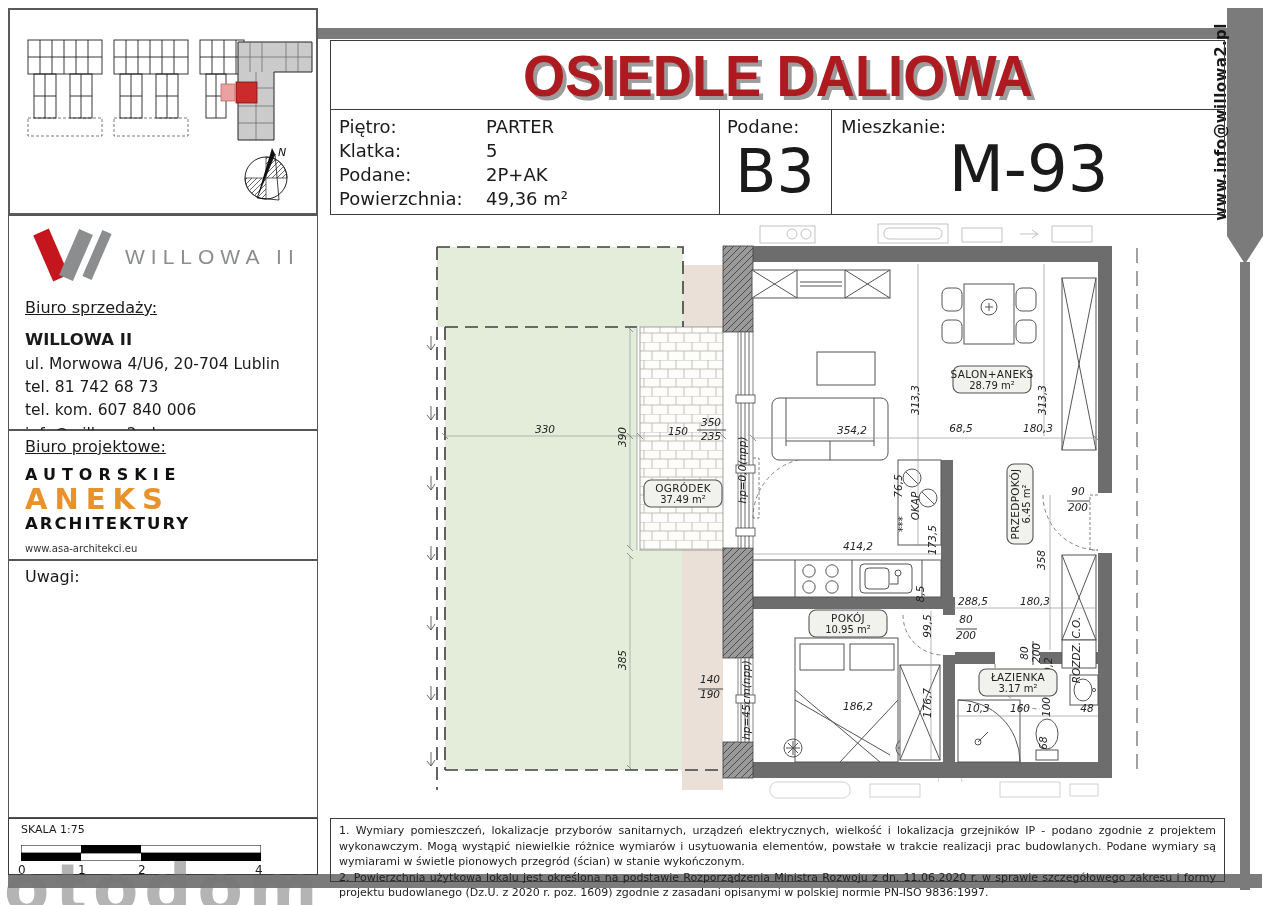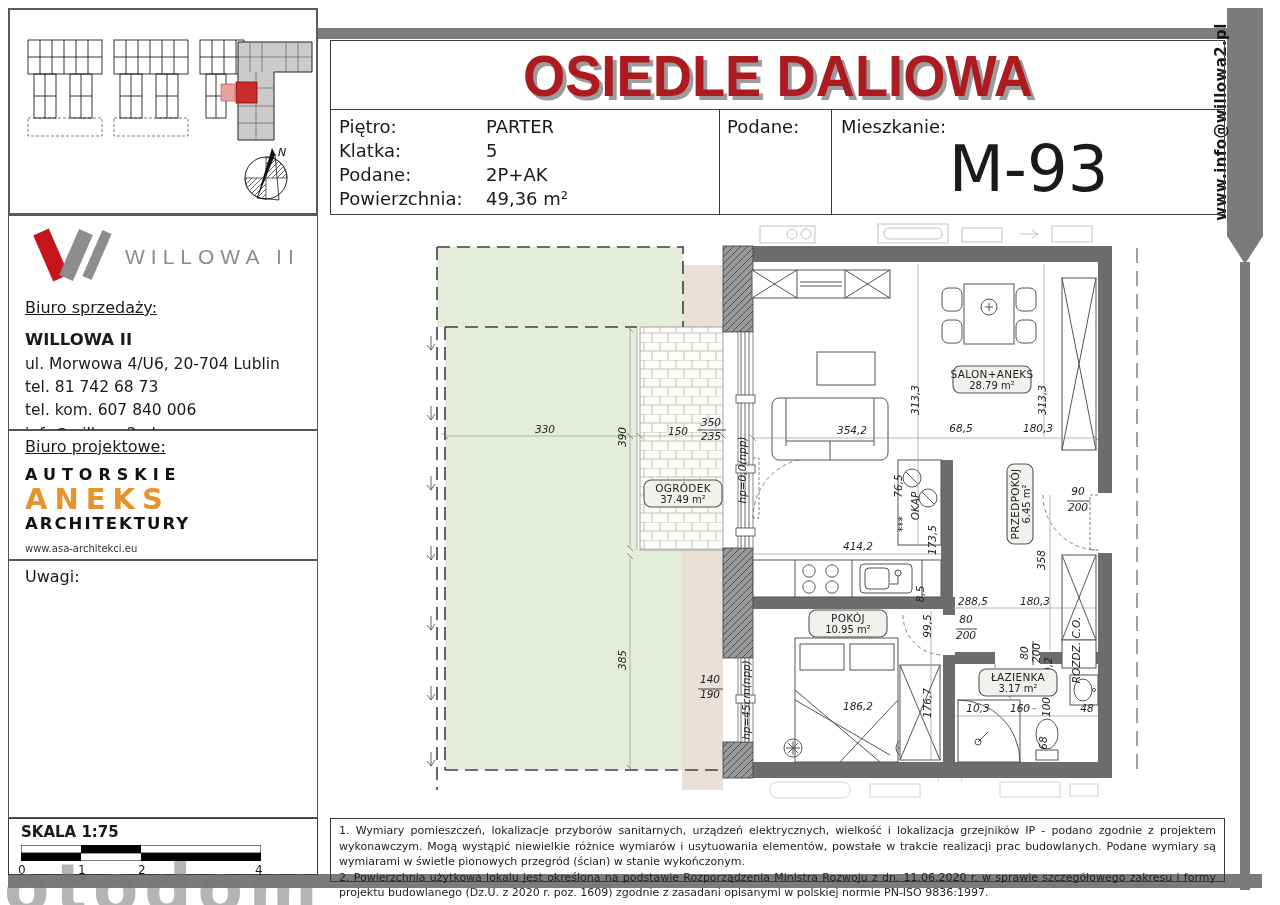--- a/index.html
+++ b/index.html
@@ -44,21 +44,21 @@
   text.dim{font-family:"DejaVu Sans",sans-serif;font-style:italic;font-size:10.5px;fill:#222;}
   text.room-name{font-family:"DejaVu Sans",sans-serif;font-size:10.5px;fill:#222;letter-spacing:.3px;}
   text.room-area{font-family:"DejaVu Sans",sans-serif;font-size:10px;fill:#222;}
   .wall{fill:#6d6d6d;}
   .furn{fill:#fff;stroke:#555;stroke-width:1;}
   .furno{fill:none;stroke:#555;stroke-width:1;}
   .dimline{stroke:#999;stroke-width:.7;}
   .fbar{stroke:#333;stroke-width:.9;}
   
   #scale-box{position:absolute;left:8px;top:818px;width:310px;height:57px;border:1px solid #3c3c3c;box-sizing:border-box;background:#fff;}
-  #scale-label{position:absolute;left:12px;top:4px;font-size:15px;font-weight:bold;}
+  #scale-label{position:absolute;left:12px;top:4px;font-size:11px;}
   .tick{position:absolute;top:44px;font-size:12px;}
 </style>
 </head>
 <body>
 
 <div class="frame" style="left:8px;top:28px;width:1254px;height:11px;"></div>
 <div class="frame" style="left:8px;top:28px;width:12px;height:860px;"></div>
 <div class="frame" style="left:8px;top:874px;width:1254px;height:14px;"></div>
 
 <svg class="abs" style="left:1196px;top:8px;" width="70" height="882" viewBox="0 0 70 882">
@@ -180,20 +180,21 @@
     <div class="inf-value" style="top:6px;">PARTER</div>
     <div class="inf-label" style="top:30px;">Klatka:</div>
     <div class="inf-value" style="top:30px;">5</div>
     <div class="inf-label" style="top:54px;">Podane:</div>
     <div class="inf-value" style="top:54px;">2P+AK</div>
     <div class="inf-label" style="top:78px;">Powierzchnia:</div>
     <div class="inf-value" style="top:78px;">49,36 m²</div>
   </div>
   <div class="abs" style="left:388px;top:0;width:112px;height:100%;">
     <div class="abs cell-head" style="left:8px;top:6px;">Podane:</div>
+    <div id="building-value">B3</div>
   </div>
   <div class="abs" style="left:500px;top:0;width:395px;height:100%;">
     <div class="abs cell-head" style="left:10px;top:6px;">Mieszkanie:</div>
     <div id="apartment-value">M-93</div>
   </div>
 </div>
 
 <svg id="plan-svg" class="abs" style="left:330px;top:215px;" width="895" height="600" viewBox="330 215 895 600">
   <defs>
     <pattern id="brick" width="16" height="18" patternUnits="userSpaceOnUse">

